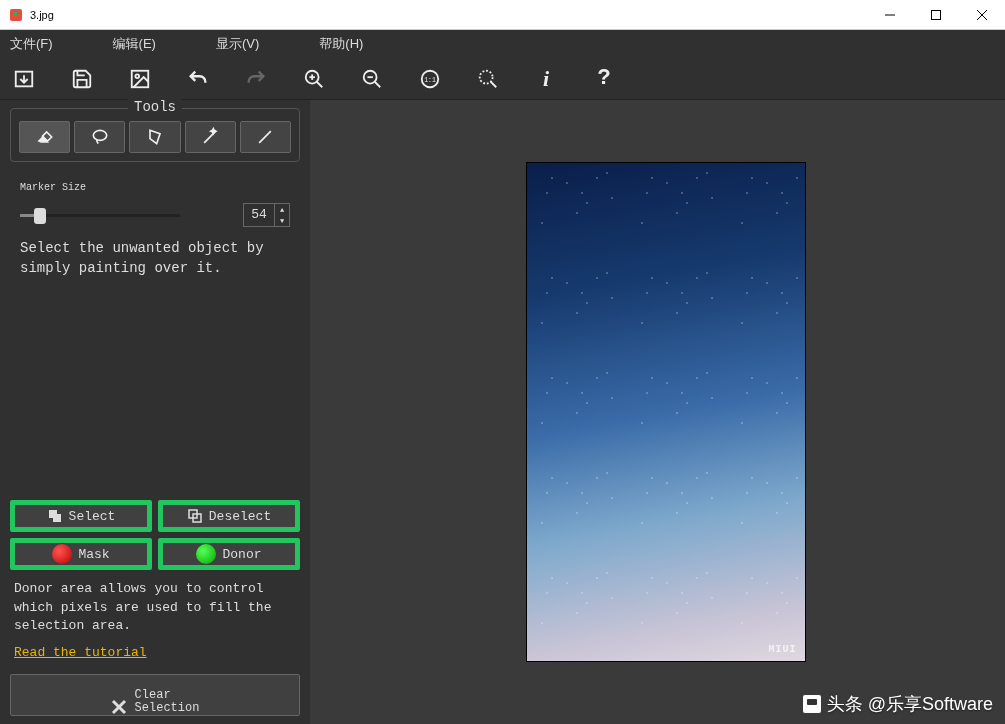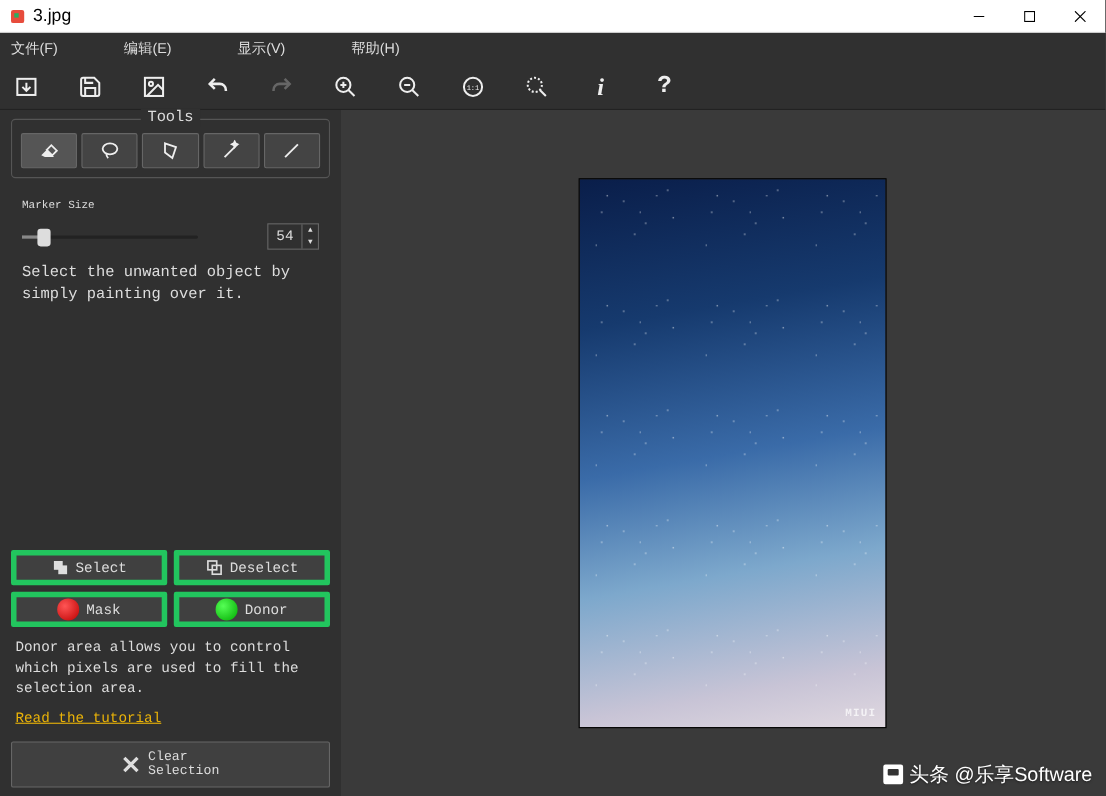--- a/index.html
+++ b/index.html
@@ -1,19 +1,19 @@
 <!DOCTYPE html>
 <html><head>
 <meta charset="utf-8">
 <style>
 * { box-sizing: border-box; margin: 0; padding: 0; }
 body { font-family: "Courier New", monospace; background: #3a3a3a; width: 1005px; height: 724px; overflow: hidden; position: relative; }
 .titlebar { background: #fff; height: 30px; display: flex; align-items: center; padding-left: 8px; border-bottom: 1px solid #ccc; }
 .titlebar-icon { width: 16px; height: 16px; margin-right: 6px; }
-.titlebar-text { font-family: "Segoe UI", sans-serif; font-size: 16px; color: #000; flex: 1; }
+.titlebar-text { font-family: "Segoe UI", sans-serif; font-size: 11px; color: #000; flex: 1; }
 .window-controls { display: flex; }
 .window-btn { width: 46px; height: 30px; display: flex; align-items: center; justify-content: center; color: #000; font-family: "Segoe UI", sans-serif; }
 .window-btn svg { width: 10px; height: 10px; }
 .menubar { background: #303030; height: 28px; display: flex; align-items: center; padding-left: 10px; gap: 60px; }
 .menu-item { font-family: "Microsoft YaHei", sans-serif; font-size: 13px; color: #ddd; }
 .toolbar { background: #303030; height: 42px; display: flex; align-items: center; padding-left: 10px; gap: 30px; border-bottom: 1px solid #222; }
 .toolbar-btn { width: 28px; height: 28px; display: flex; align-items: center; justify-content: center; color: #eee; }
 .toolbar-btn.disabled { color: #666; }
 .toolbar-btn svg { width: 22px; height: 22px; }
 .main { display: flex; height: calc(100% - 100px); }
@@ -39,21 +39,21 @@
 .spacer { flex: 1; }
 .button-row { display: flex; gap: 6px; margin-bottom: 6px; }
 .panel-btn { flex: 1; height: 32px; border: 5px solid #22c55e; border-radius: 2px; background: #404040; display: flex; align-items: center; justify-content: center; gap: 6px; color: #ddd; font-size: 13px; font-family: "Courier New", monospace; }
 .panel-btn svg { width: 16px; height: 16px; }
 .color-dot { width: 20px; height: 20px; border-radius: 50%; }
 .dot-red { background: radial-gradient(circle at 35% 35%, #f55, #b00); }
 .dot-green { background: radial-gradient(circle at 35% 35%, #5f5, #0a0); }
 .donor-text { color: #ddd; font-size: 13px; line-height: 1.4; padding: 4px; margin-bottom: 6px; }
 .tutorial-link { color: #eab308; font-size: 13px; text-decoration: underline; padding: 0 4px; margin-bottom: 14px; }
 .action-row { display: flex; gap: 6px; }
-.action-btn { flex: 1; height: 42px; border: 1px solid #666; border-radius: 2px; background: #404040; display: flex; align-items: center; justify-content: center; gap: 8px; color: #ddd; font-size: 13px; font-family: "Courier New", monospace; }
+.action-btn { flex: 1; height: 42px; border: 1px solid #666; border-radius: 2px; background: #404040; display: flex; align-items: flex-end; justify-content: center; gap: 8px; color: #ddd; font-size: 13px; font-family: "Courier New", monospace; }
 .action-btn svg { width: 16px; height: 16px; }
 .canvas-area { flex: 1; background: #3a3a3a; display: flex; align-items: center; justify-content: center; position: relative; }
 .image-preview { width: 280px; height: 500px; background: linear-gradient(170deg, #0a1e4a 0%, #163a6e 25%, #3a6ba8 50%, #7da8cc 70%, #c8c4d6 90%, #e0d8e0 100%); border: 1px solid #000; position: relative; overflow: hidden; margin-left: 16px; }
 .stars { position: absolute; inset: 0; background-image: radial-gradient(1px 1px at 20% 30%, #fff, transparent), radial-gradient(1px 1px at 40% 20%, #fff, transparent), radial-gradient(1px 1px at 60% 40%, #fff, transparent), radial-gradient(1px 1px at 80% 10%, #fff, transparent), radial-gradient(1px 1px at 15% 60%, #fff, transparent), radial-gradient(1px 1px at 50% 50%, #fff, transparent), radial-gradient(1px 1px at 70% 15%, #fff, transparent), radial-gradient(1px 1px at 85% 35%, #fff, transparent), radial-gradient(1px 1px at 25% 15%, #fff, transparent), radial-gradient(1px 1px at 55% 30%, #fff, transparent); background-size: 100px 100px; opacity: 0.8; }
 .miui { position: absolute; bottom: 6px; right: 8px; color: rgba(255,255,255,0.7); font-size: 10px; font-weight: bold; letter-spacing: 1px; }
 .watermark { position: absolute; bottom: 8px; right: 12px; color: #fff; font-family: "Microsoft YaHei", sans-serif; font-size: 18px; display: flex; align-items: center; gap: 6px; text-shadow: 0 1px 2px rgba(0,0,0,0.5); }
 .wm-icon { width: 18px; height: 18px; background: #fff; border-radius: 2px; position: relative; }
 .wm-icon::before { content: ''; position: absolute; top: 4px; left: 4px; width: 10px; height: 6px; background: #333; border-radius: 1px; }
 .action-label-2line { display: flex; flex-direction: column; line-height: 1.1; font-size: 12px; }
 </style>

